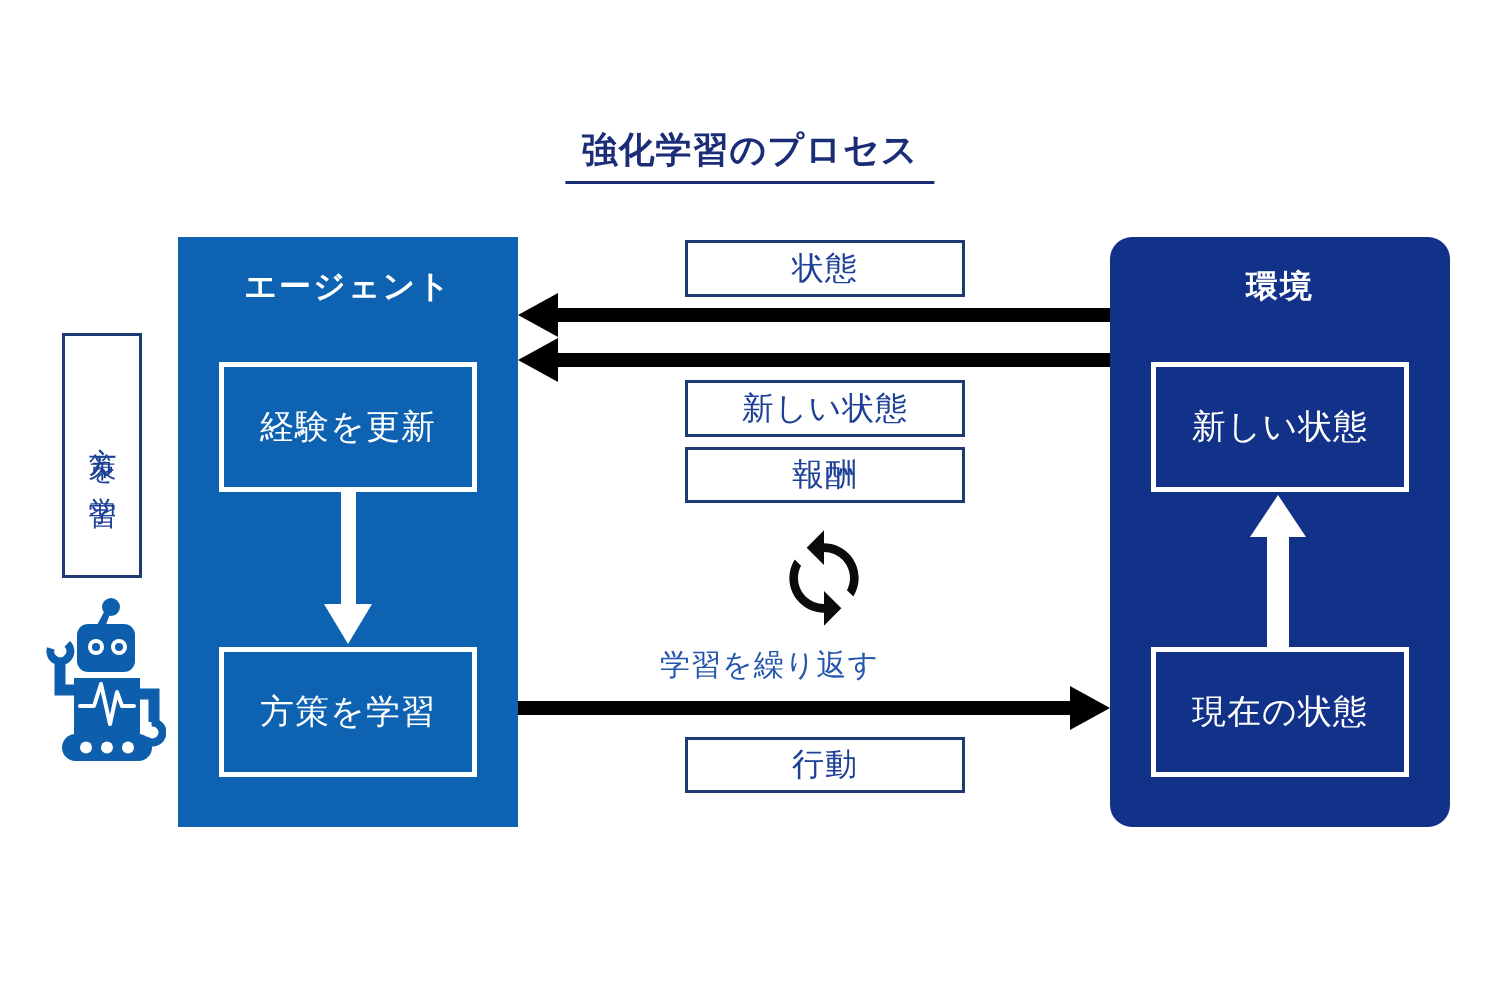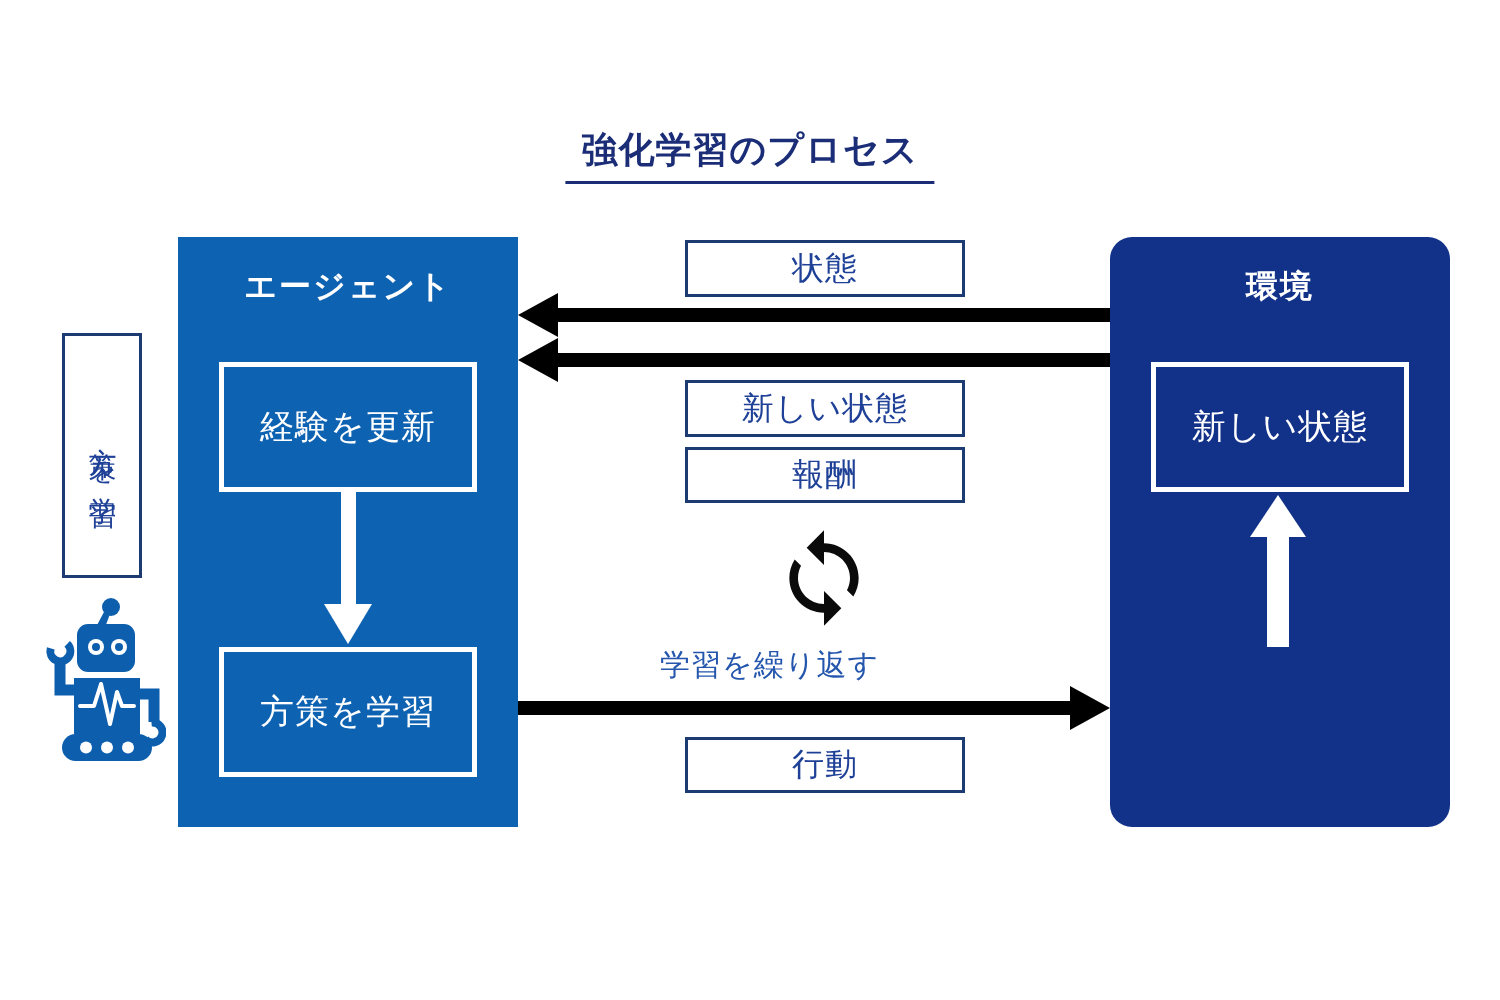--- a/index.html
+++ b/index.html
@@ -147,20 +147,23 @@
     </div>
   </div>
 
   <div class="panel env">
     <div class="panel-title">環境</div>
     <div class="inner-box top">
       <span>新しい状態</span>
     </div>
     <div class="varrow-head"></div>
     <div class="varrow-shaft"></div>
+    <div class="inner-box bottom">
+      <span>現在の状態</span>
+    </div>
   </div>
 
   <div class="mid-box state">
     <span>状態</span>
   </div>
   <div class="mid-box new-state">
     <span>新しい状態</span>
   </div>
   <div class="mid-box reward">
     <span>報酬</span>

